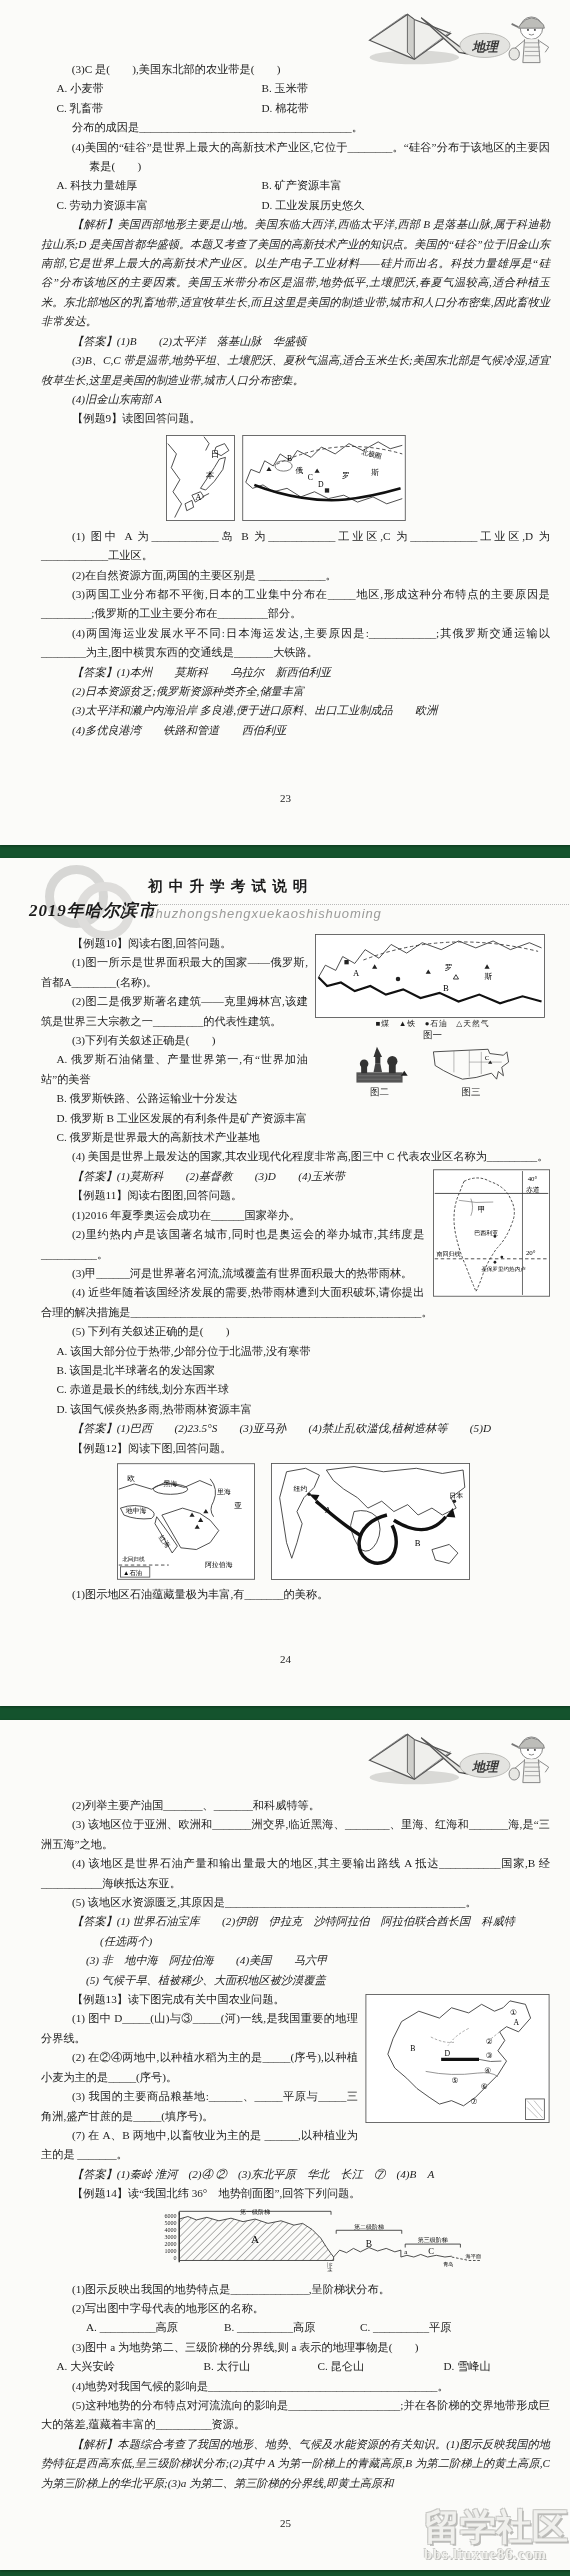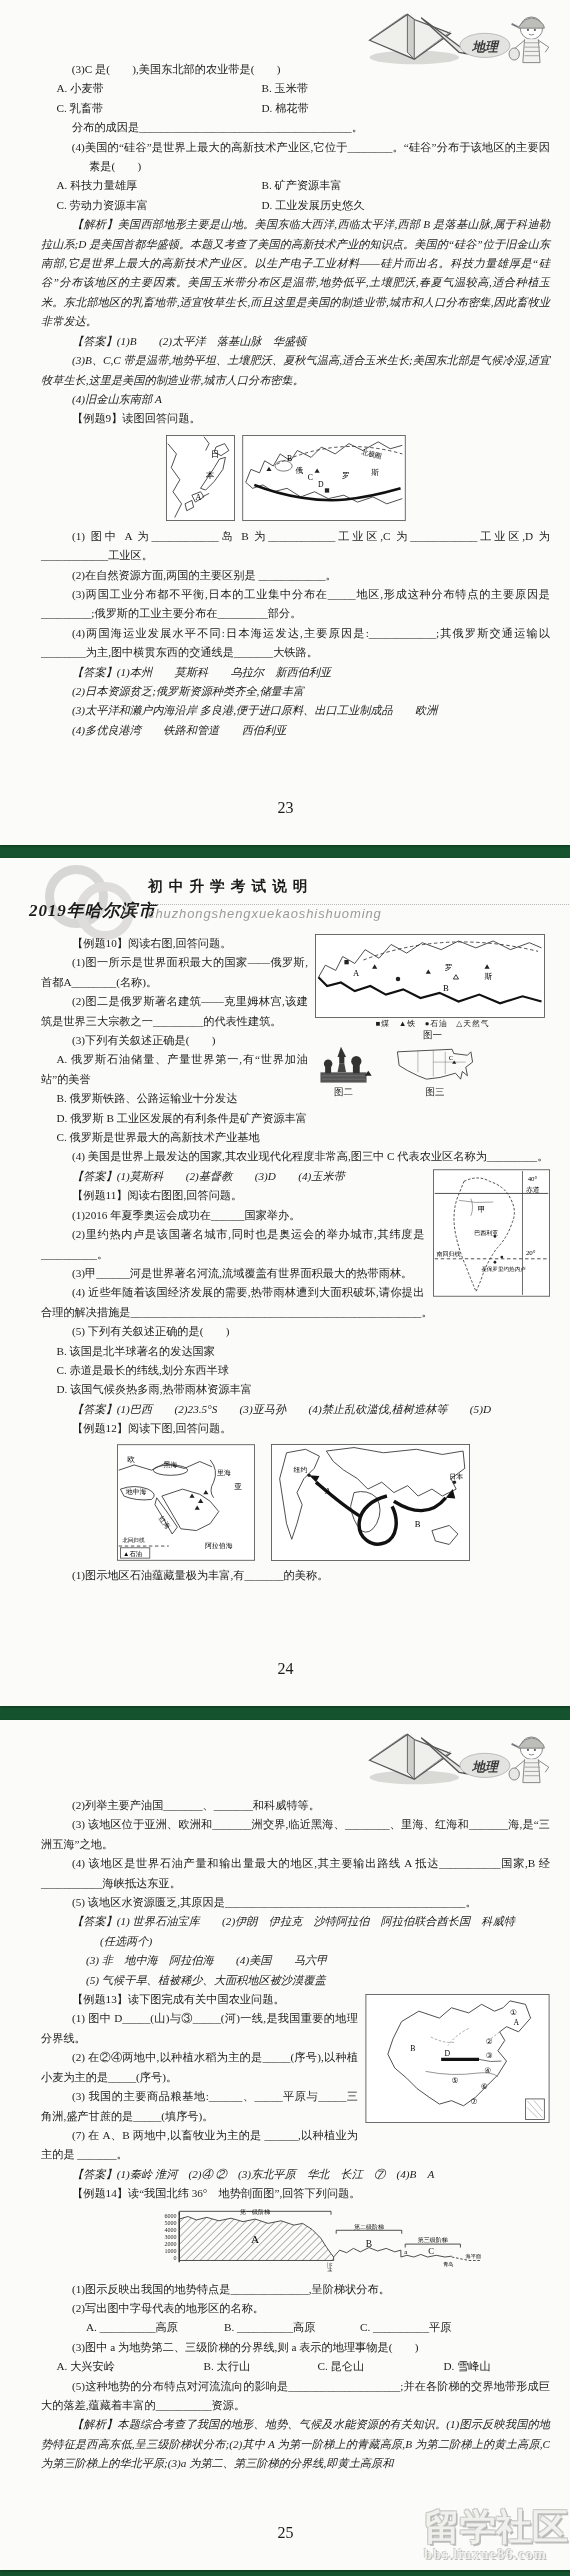--- a/index.html
+++ b/index.html
@@ -24,21 +24,21 @@
   .jie{text-indent:31px;}
   .opt2{display:flex;padding-left:15.5px;}
   .opt2 span:first-child{flex:0 0 205px;}
   .opt3{display:flex;padding-left:45px;}
   .opt3 span:nth-child(1){flex:0 0 138px;}
   .opt3 span:nth-child(2){flex:0 0 136px;}
   .opt4{display:flex;padding-left:15.5px;gap:16px;}
   .opt4 span:nth-child(1){flex:0 0 131px;}
   .opt4 span:nth-child(2){flex:0 0 98px;}
   .opt4 span:nth-child(3){flex:0 0 110px;}
-  .pagenum{position:absolute;bottom:28px;left:0;width:100%;text-align:center;font-size:16px;}
+  .pagenum{position:absolute;bottom:41px;left:0;width:100%;text-align:center;font-size:11px;}
   .deco{position:absolute;top:3.5px;right:12px;width:205px;height:69px;}
   .fr{float:right;}
   #fig-russia-stack{width:235px;margin:0 0 3.5px 7px;}
   #fig-brazil{width:117px;margin:1.7px 0 3.5px 8.6px;}
   #fig-china{width:185px;margin:3.5px 0 3.5px 7px;}
   .figrow{display:flex;align-items:flex-end;}
   #fig-japan-russia{margin:6px 0 6px 125px;gap:7px;}
   #fig-mideast-world{margin:5.2px 0 5.2px 76px;gap:15.5px;}
   #fig-profile{margin:3.5px 0 3.5px 102px;}
   .cap{font-size:9.5px;text-align:center;line-height:13px;}
@@ -178,21 +178,21 @@
         <path d="M66,40 l3,-5 l3,5 Z M128,46 l3,-5 l3,5 Z M196,40 l3,-5 l3,5 Z" fill="#222"></path>
         <circle cx="96" cy="52" r="2.6" fill="#222"></circle>
         <path d="M160,52 l3,-5 l3,5 Z" fill="none" stroke="#222"></path>
         <text x="44" y="48" font-size="10">A</text>
         <text x="148" y="66" font-size="10">B</text>
         <text x="150" y="42" font-size="9">罗</text>
         <text x="196" y="52" font-size="9">斯</text>
       </svg>
       <div class="legend">■煤　▲铁　●石油　△天然气</div>
       <div class="cap">图一</div>
-      <div class="figrow" style="justify-content:flex-start;gap:20px;margin-top:2.6px">
+      <div class="figrow" style="justify-content:center;gap:20px;margin-top:2.6px">
         <div>
           <svg width="57" height="41" viewBox="0 0 66 48">
             <rect x="6" y="32" width="54" height="12" fill="#555"></rect>
             <path d="M30,2 L36,14 L34,14 L34,22 L28,22 L28,14 L26,14 Z" fill="#333"></path>
             <path d="M28,22 L34,22 L36,32 L26,32 Z" fill="#444"></path>
             <circle cx="15" cy="22" r="5" fill="#333"></circle>
                 <rect x="11.5" y="23" width="7" height="10" fill="#333"></rect>
             <circle cx="48" cy="19" r="6" fill="#333"></circle>
                 <rect x="44" y="21" width="8" height="12" fill="#333"></rect>
             <path d="M58,36 l4,-6 l4,6 Z" fill="#222"></path>
@@ -240,20 +240,21 @@
         <text x="108" y="100" font-size="8">20°</text>
       </svg>
     </div>
         <div class="p ans">【答案】(1)莫斯科　　(2)基督教　　(3)D　　(4)玉米带</div>
         <div class="p qf">【例题11】阅读右图图,回答问题。</div>
         <div class="p qf">(1)2016 年夏季奥运会成功在______国家举办。</div>
         <div class="p qf">(2)里约热内卢是该国著名城市,同时也是奥运会的举办城市,其纬度是__________。</div>
         <div class="p qf">(3)甲______河是世界著名河流,流域覆盖有世界面积最大的热带雨林。</div>
         <div class="p qf">(4) 近些年随着该国经济发展的需要,热带雨林遭到大面积破坏,请你提出合理的解决措施是____________________________________________________。</div>
         <div class="p qf">(5) 下列有关叙述正确的是(　　)</div>
+        <div class="p opt">A. 该国大部分位于热带,少部分位于北温带,没有寒带</div>
         <div class="p opt">B. 该国是北半球著名的发达国家</div>
         <div class="p opt">C. 赤道是最长的纬线,划分东西半球</div>
         <div class="p opt">D. 该国气候炎热多雨,热带雨林资源丰富</div>
         <div class="p ans">【答案】(1)巴西　　(2)23.5°S　　(3)亚马孙　　(4)禁止乱砍滥伐,植树造林等　　(5)D</div>
         <div class="p qf">【例题12】阅读下图,回答问题。</div>
         <div class="figrow" id="fig-mideast-world">
       <svg width="138" height="117" viewBox="0 0 160 135">
         <rect x="0.5" y="0.5" width="159" height="134" fill="#fff" stroke="#555"></rect>
         <path d="M2,30 L20,24 L40,30 L56,22 L78,28 L96,20 L110,26" fill="none" stroke="#333"></path>
         <ellipse cx="62" cy="30" rx="20" ry="6" fill="none" stroke="#333"></ellipse>
@@ -402,20 +403,21 @@
           <span>B. __________高原</span>
           <span>C. __________平原</span>
         </div>
         <div class="p qf">(3)图中 a 为地势第二、三级阶梯的分界线,则 a 表示的地理事物是(　　)</div>
         <div class="p opt4">
           <span>A. 大兴安岭</span>
           <span>B. 太行山</span>
           <span>C. 昆仑山</span>
           <span>D. 雪峰山</span>
         </div>
+        <div class="p qf">(4)地势对我国气候的影响是_________________________________________。</div>
         <div class="p qf">(5)这种地势的分布特点对河流流向的影响是____________________;并在各阶梯的交界地带形成巨大的落差,蕴藏着丰富的__________资源。</div>
         <div class="p jie">【解析】本题综合考查了我国的地形、地势、气候及水能资源的有关知识。(1)图示反映我国的地势特征是西高东低,呈三级阶梯状分布;(2)其中 A 为第一阶梯上的青藏高原,B 为第二阶梯上的黄土高原,C 为第三阶梯上的华北平原;(3)a 为第二、第三阶梯的分界线,即黄土高原和</div>
       </div>
     <div class="pagenum">25</div>
     <div class="wmbox">
       <div class="wm1">留学社区</div>
       <div class="wm2">bbs.liuxue86.com</div>
     </div>
   </div>
 

